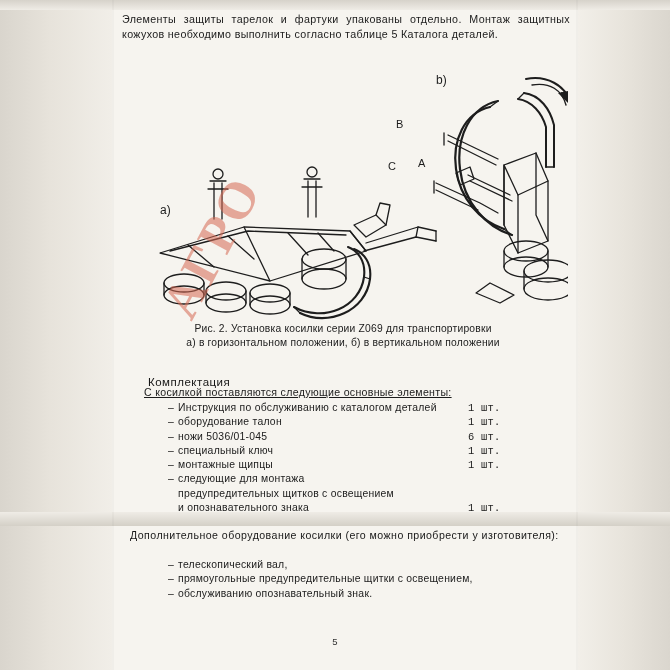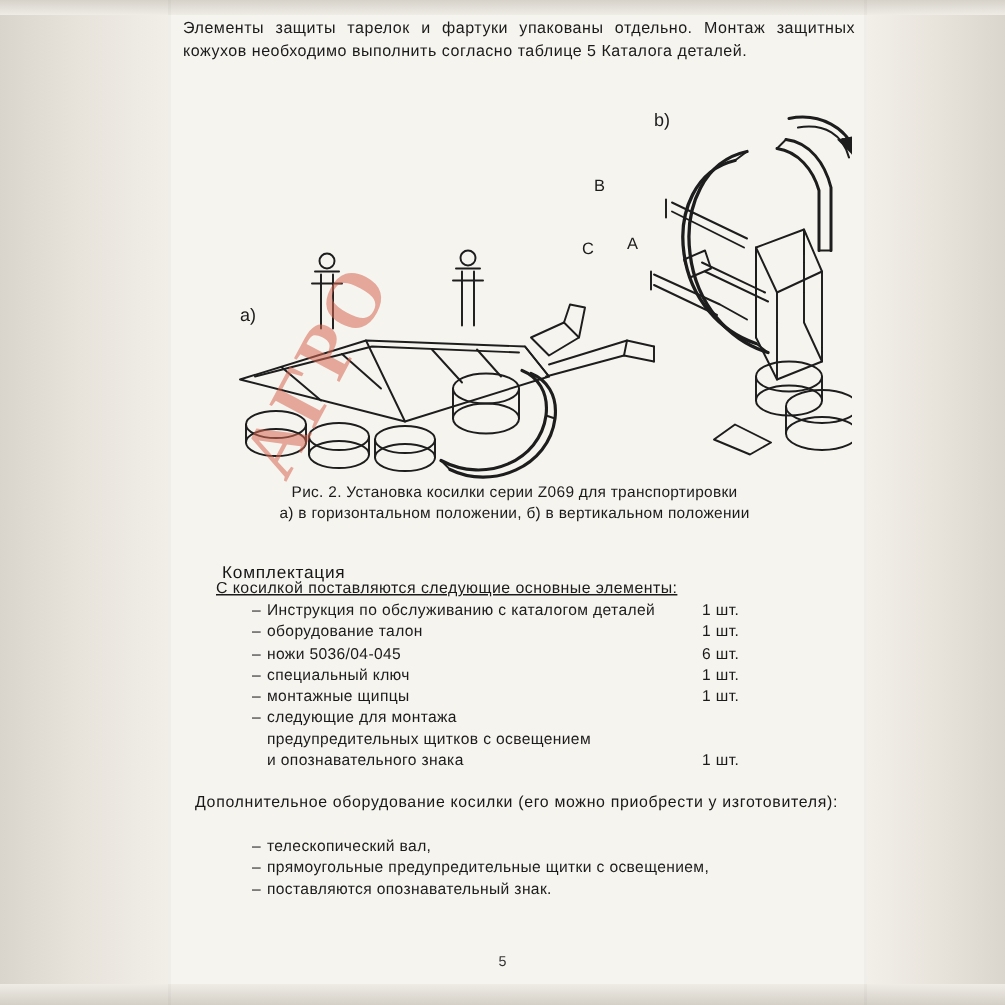--- a/index.html
+++ b/index.html
@@ -9,21 +9,21 @@
   body {
     width: 670px;
     height: 670px;
     background: #f2efe9;
     font-family: "Liberation Sans", sans-serif;
     overflow: hidden;
   }
   #page {
     position: relative;
     width: 670px;
-    height: 670px;
+    height: 526px;
     background: #efece6;
   }
   
   .paper {
     position: absolute;
     left: 110px;
     top: 0;
     width: 470px;
     height: 670px;
     background: #f6f4ef;
@@ -133,20 +133,21 @@
     line-height: 14.3px;
     color: #1b1b1b;
     letter-spacing: 0.25px;
     white-space: pre;
   }
   .li .dash { display: inline-block; width: 10px; }
   .li .qty {
     position: absolute;
     left: 300px;
     white-space: pre;
+    font-family: Liberation Mono, monospace;
   }
   .li.cont { padding-left: 10px; }
 
   #extra-title {
     position: absolute;
     left: 130px;
     top: 528px;
     width: 440px;
     font-size: 10.6px;
     line-height: 14.5px;
@@ -313,33 +314,33 @@
     <div>Рис. 2. Установка косилки серии Z069 для транспортировки</div>
     <div>а) в горизонтальном положении, б) в вертикальном положении</div>
   </div>
 
   <div id="sect-title">Комплектация</div>
   <div id="sect-intro">С косилкой поставляются следующие основные элементы:</div>
 
   <div id="list1">
       <div class="li"><span class="dash">–</span><span>Инструкция по обслуживанию с каталогом деталей</span><span class="qty">1 шт.</span></div>
       <div class="li"><span class="dash">–</span><span>оборудование талон</span><span class="qty">1 шт.</span></div>
-      <div class="li"><span class="dash">–</span><span>ножи 5036/04-045</span><span class="qty">6 шт.</span></div>
+      <div class="li"><span class="dash">–</span><span>ножи 5036/01-045</span><span class="qty">6 шт.</span></div>
       <div class="li"><span class="dash">–</span><span>специальный ключ</span><span class="qty">1 шт.</span></div>
       <div class="li"><span class="dash">–</span><span>монтажные щипцы</span><span class="qty">1 шт.</span></div>
       <div class="li"><span class="dash">–</span><span>следующие для монтажа</span></div>
       <div class="li cont"><span>предупредительных щитков с освещением</span></div>
       <div class="li cont"><span>и опознавательного знака</span><span class="qty">1 шт.</span></div>
     </div>
 
   <div id="extra-title">Дополнительное оборудование косилки (его можно приобрести у изготовителя):</div>
   <div id="list2">
       <div class="li"><span class="dash">–</span><span>телескопический вал,</span></div>
       <div class="li"><span class="dash">–</span><span>прямоугольные предупредительные щитки с освещением,</span></div>
-      <div class="li"><span class="dash">–</span><span>поставляются опознавательный знак.</span></div>
+      <div class="li"><span class="dash">–</span><span>обслуживанию опознавательный знак.</span></div>
     </div>
 
   <div id="watermark">
     <span>АГРО</span>
   </div>
 
   <div id="page-num">5</div>
 </div>
 
 </body></html>

